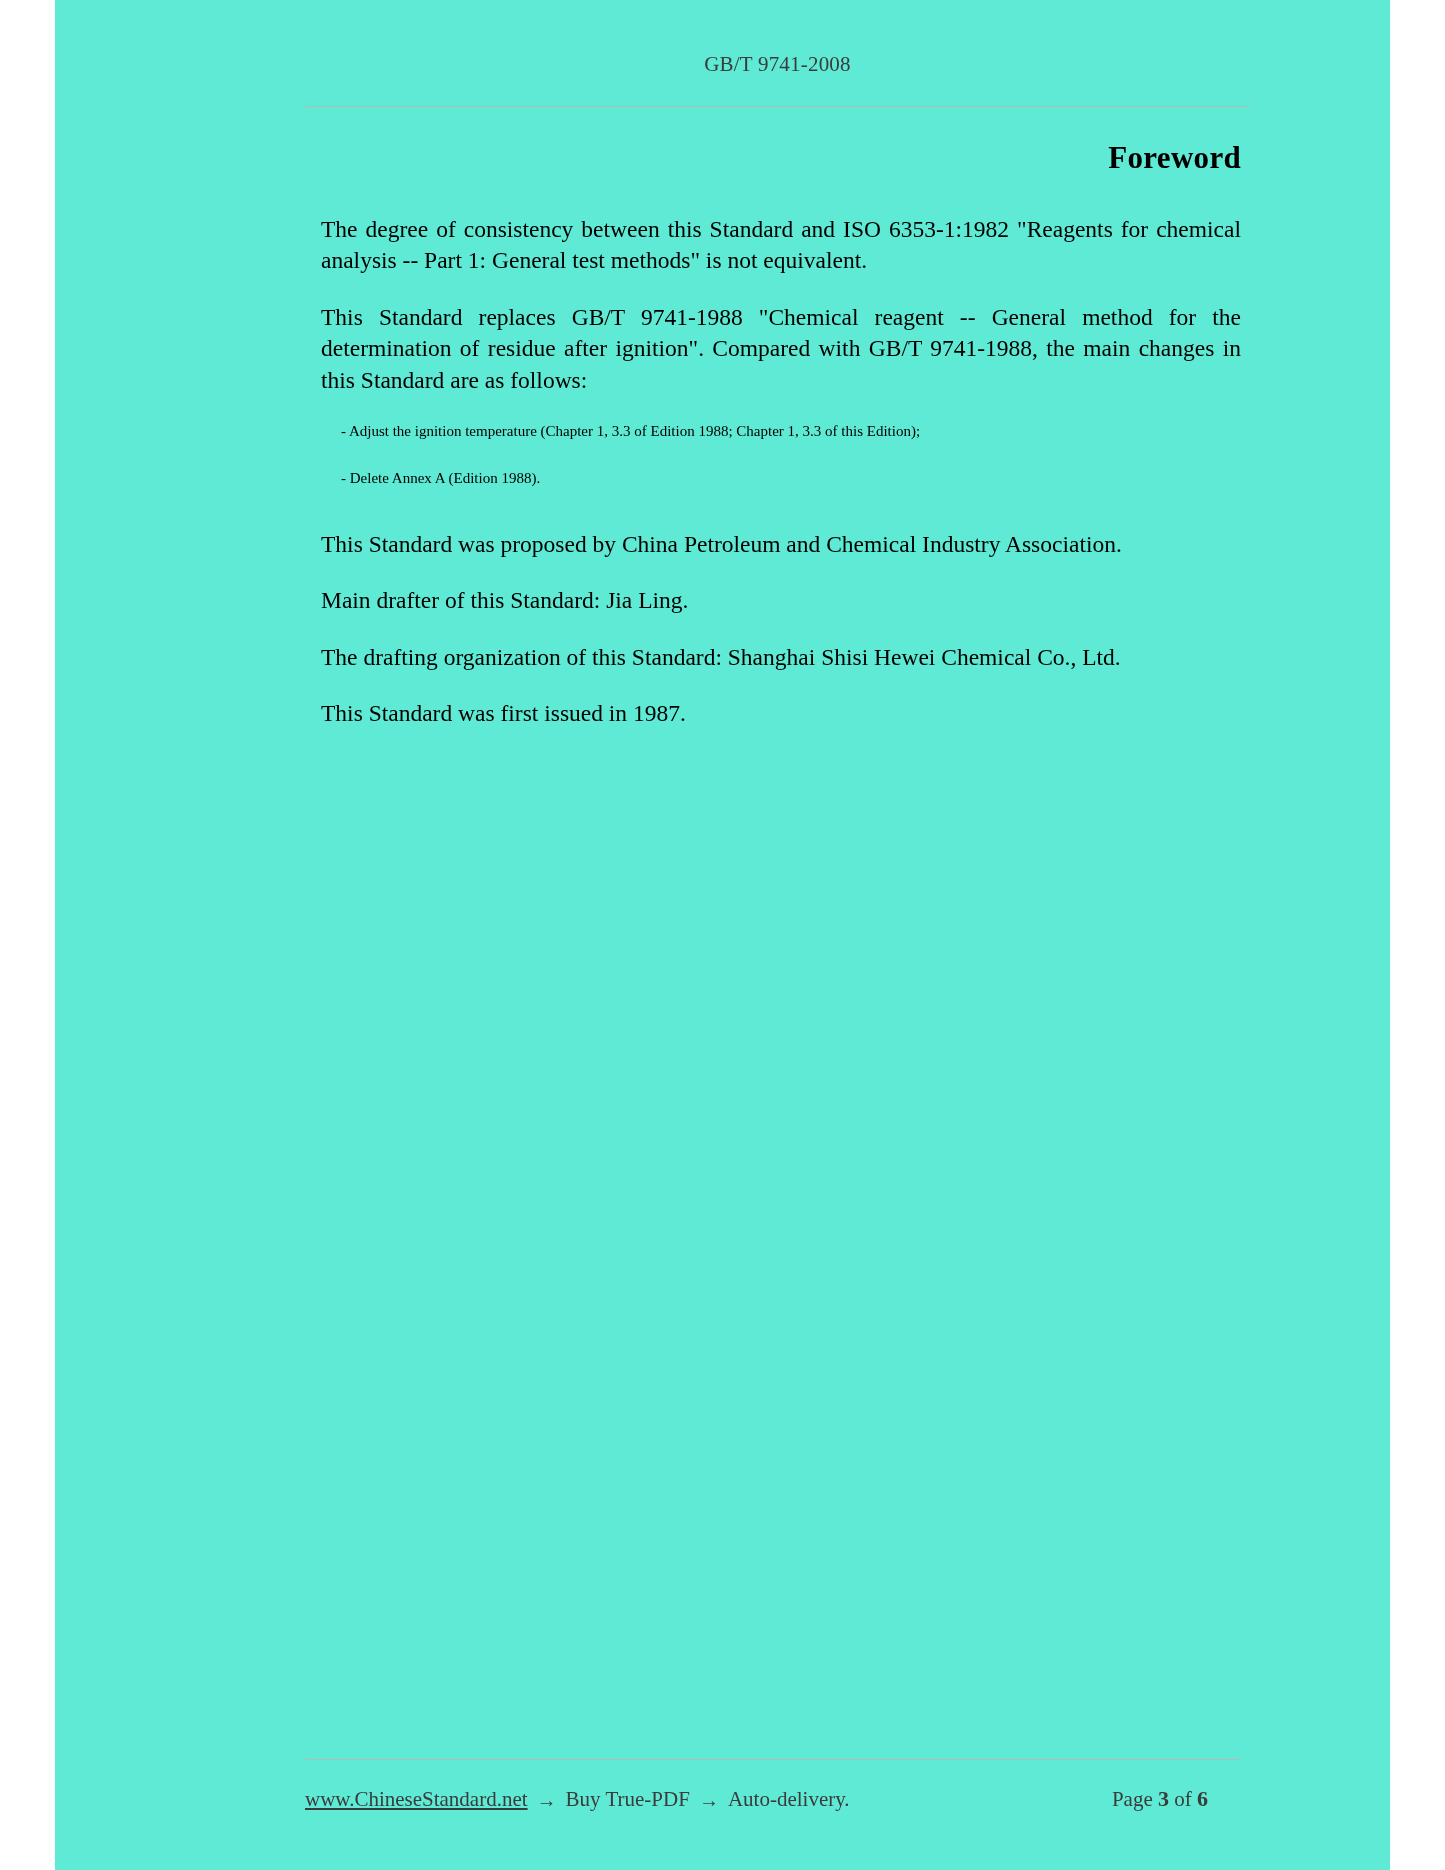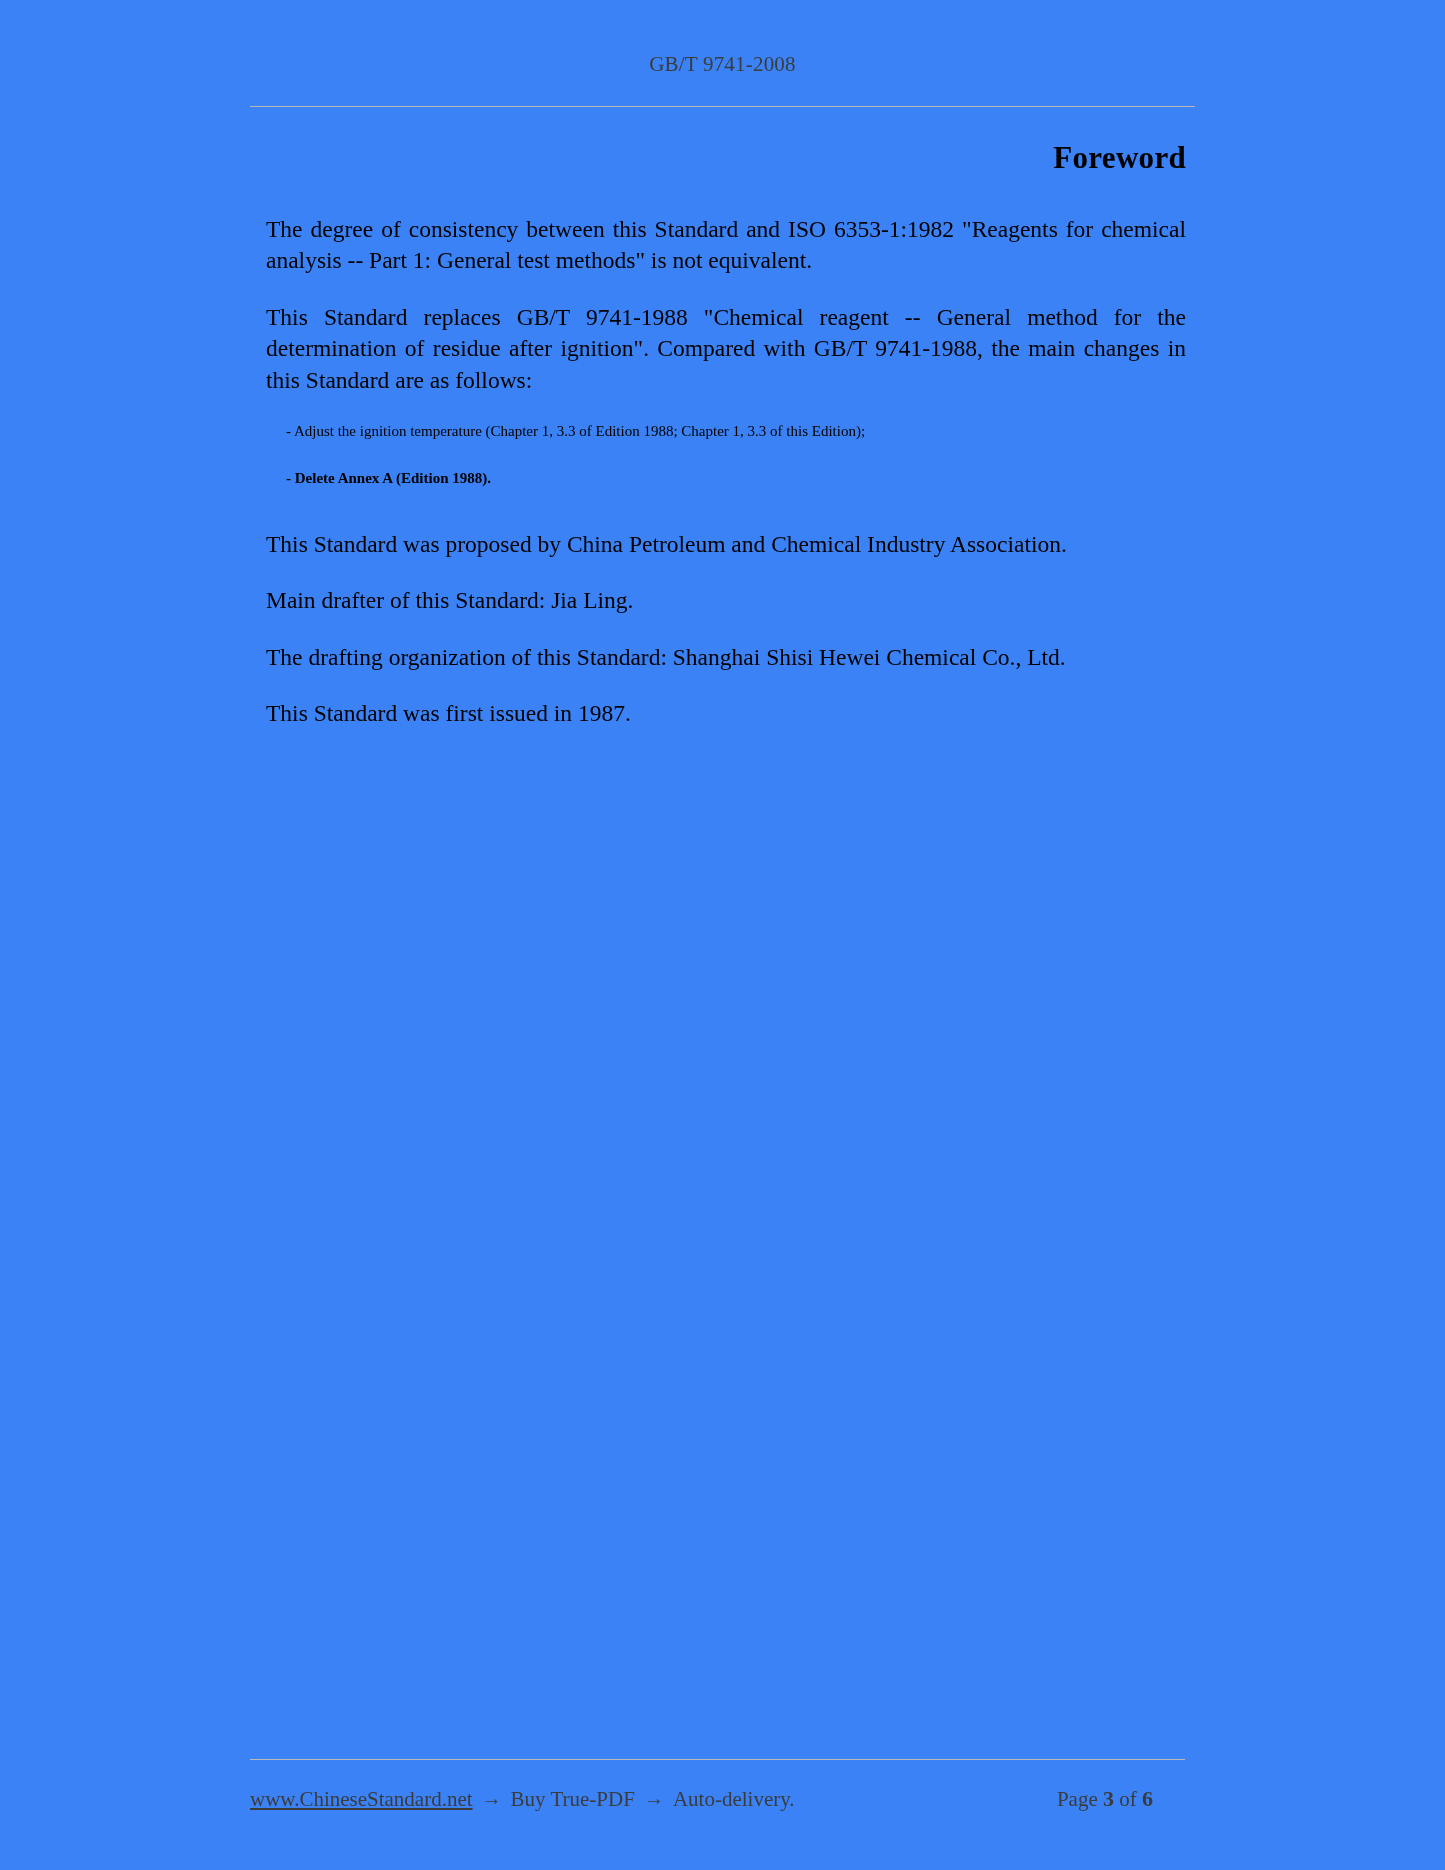--- a/index.html
+++ b/index.html
@@ -6,24 +6,24 @@
     margin: 0;
     padding: 0;
     background: #ffffff;
   }
   body {
     font-family: "Liberation Serif", "DejaVu Serif", serif;
     color: #000000;
   }
   .page {
     position: relative;
-    width: 1445px;
+    width: 1335px;
     height: 1870px;
     margin: 0 auto;
-    background: #3b82f6;
+    background: #5eead4;
     box-sizing: border-box;
     overflow: hidden;
   }
   .header {
     position: absolute;
     top: 52px;
     left: 250px;
     width: 945px;
     text-align: center;
   }
@@ -68,21 +68,20 @@
   ul.changes li {
     font-size: 15px;
     line-height: 1.34;
     text-align: justify;
     margin: 0 0 26px 0;
     padding-left: 18px;
     text-indent: -18px;
   }
   ul.changes li:last-child {
     margin-bottom: 41px;
-    font-weight: bold;
   }
   .footer-rule {
     position: absolute;
     bottom: 110px;
     left: 250px;
     width: 935px;
     height: 1px;
     background: #b9b9b9;
   }
   .footer {
@@ -91,21 +90,21 @@
     left: 250px;
     width: 935px;
     display: flex;
     align-items: baseline;
     justify-content: space-between;
     font-size: 21px;
     color: #3b3b3b;
   }
   .footer-left {
     display: flex;
-    align-items: flex-start;
+    align-items: flex-end;
     gap: 9px;
     white-space: nowrap;
   }
   .footer-link {
     text-decoration: underline;
     color: #3b3b3b;
   }
   .arrow {
     font-size: 20px;
     color: #3b3b3b;

